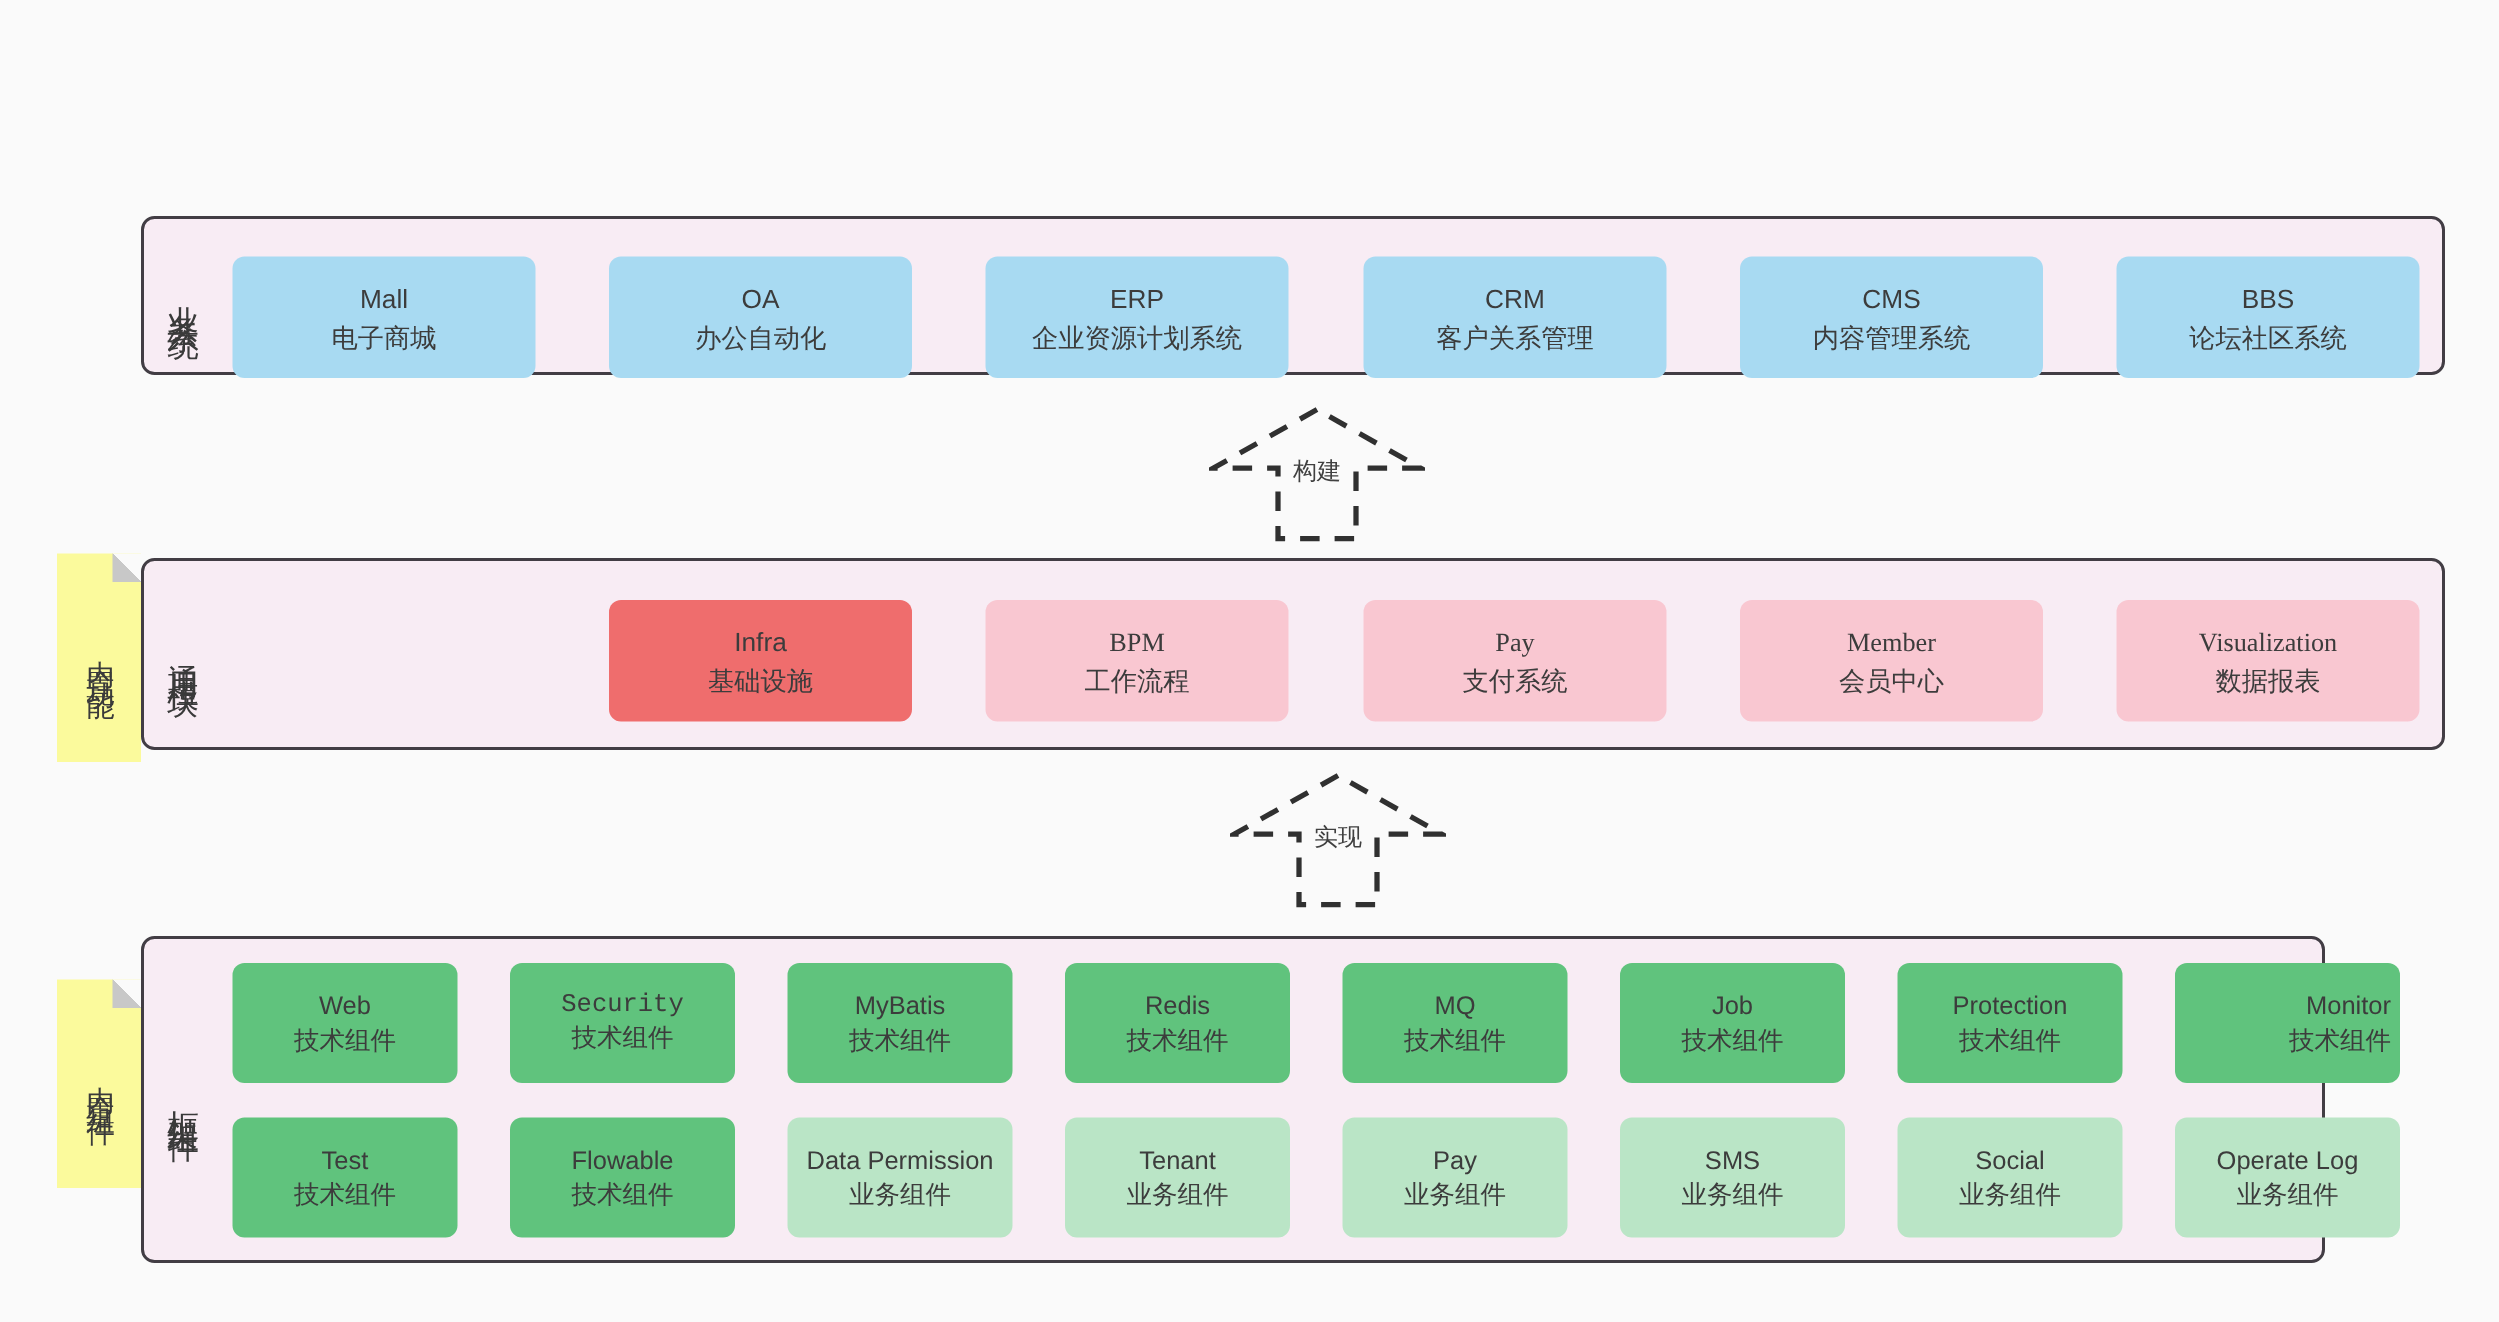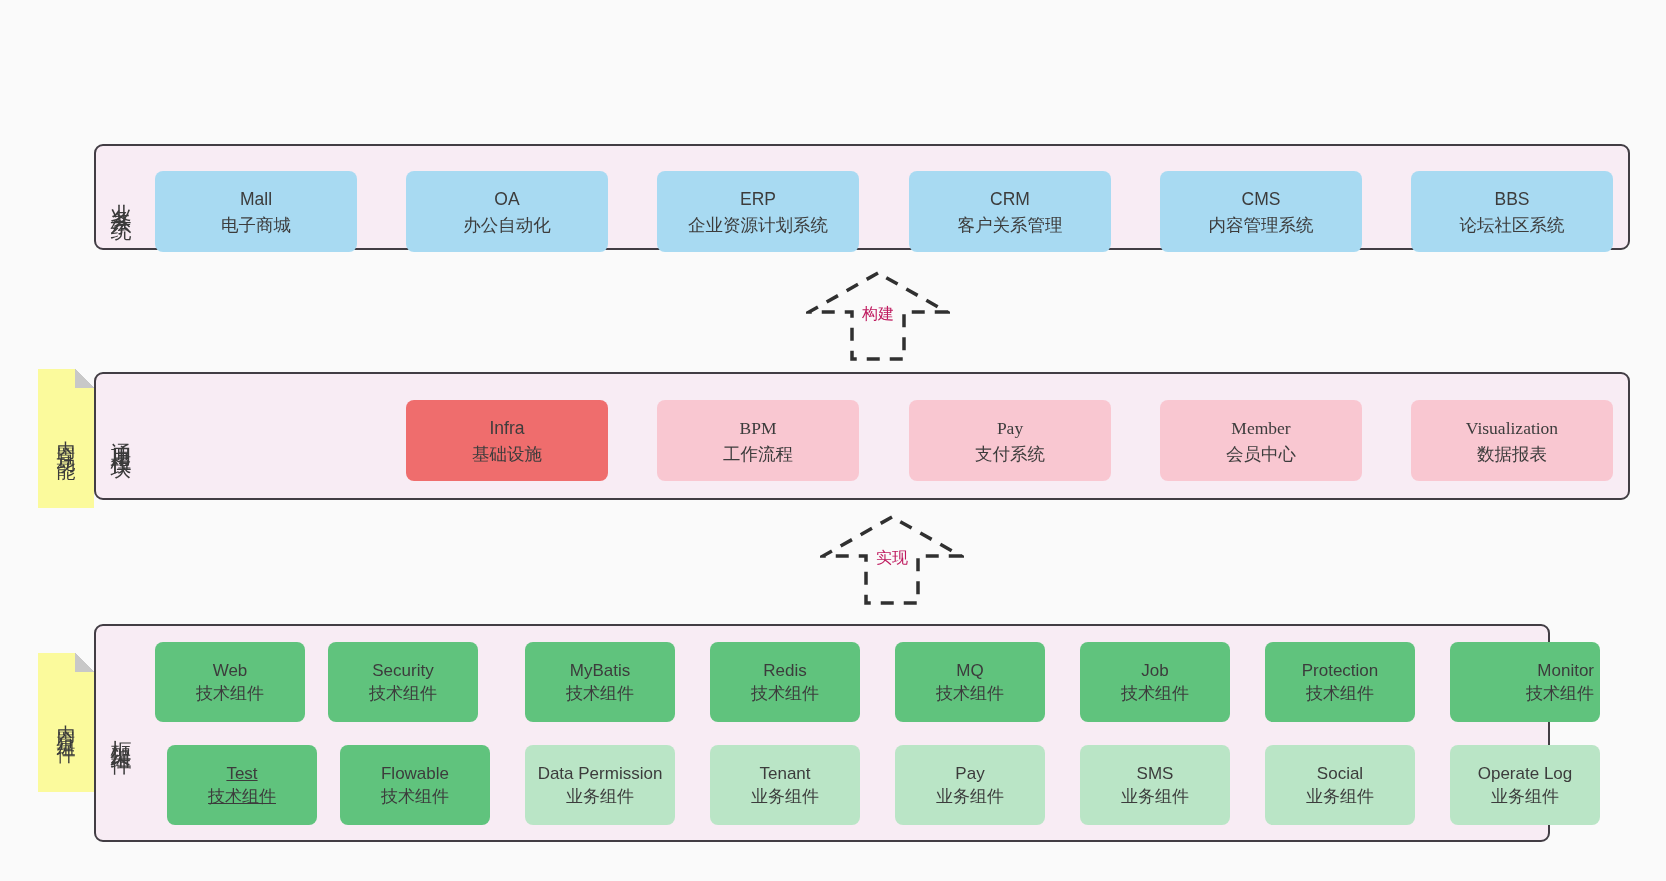--- a/index.html
+++ b/index.html
@@ -41,21 +41,21 @@
   }
   .sticky::before{
     content:"";position:absolute;top:0;right:0;width:19px;height:19px;
     background:linear-gradient(to bottom left,var(--page_bg,#fafafa) 49%,var(--fold_gray,#c8c8c8) 50%);
   }
   .arrow{position:absolute;width:144px;height:94px;}
   .arrow svg{display:block;width:100%;height:100%;}
   .arrow-label{
     position:absolute;left:50%;top:36px;transform:translateX(-50%);
     background:var(--page_bg,#fafafa);padding:0 3px;
-    font-size:16px;color:#be185d;white-space:nowrap;font-family:Liberation Serif, serif;
+    font-size:16px;color:#404040;white-space:nowrap;font-family:Liberation Serif, serif;
   }
 </style>
 </head>
 <body>
 
 <div class="canvas">
 
   <div class="sticky" style="top:369px;height:139px;">
     <span>内置功能</span>
   </div>
@@ -129,21 +129,21 @@
     <div class="arrow-label">实现</div>
   </div>
 
   <div class="panel" style="left:94px;top:624px;width:1456px;height:218px;padding-left:40px;">
     <div class="vlabel">框架组件</div>
 
     <div class="box w8 b-green" style="left:59px;top:16px;">
       <div>Web</div>
       <div>技术组件</div>
     </div>
-    <div class="box w8 b-green" style="left:232px;top:16px;">
+    <div class="box w8 b-green" style="left:244px;top:16px;font-family:Liberation Mono, monospace;">
       <div>Security</div>
       <div>技术组件</div>
     </div>
     <div class="box w8 b-green" style="left:429px;top:16px;">
       <div>MyBatis</div>
       <div>技术组件</div>
     </div>
     <div class="box w8 b-green" style="left:614px;top:16px;">
       <div>Redis</div>
       <div>技术组件</div>
@@ -158,21 +158,21 @@
     </div>
     <div class="box w8 b-green" style="left:1169px;top:16px;">
       <div>Protection</div>
       <div>技术组件</div>
     </div>
     <div class="box w8 b-green" style="left:1354px;top:16px;align-items:flex-end;">
       <div>Monitor</div>
       <div>技术组件</div>
     </div>
 
-    <div class="box w8 b-green" style="left:71px;top:119px;text-decoration:underline;">
+    <div class="box w8 b-green" style="left:59px;top:119px;">
       <div>Test</div>
       <div>技术组件</div>
     </div>
     <div class="box w8 b-green" style="left:244px;top:119px;">
       <div>Flowable</div>
       <div>技术组件</div>
     </div>
     <div class="box w8 b-lightgreen" style="left:429px;top:119px;">
       <div>Data Permission</div>
       <div>业务组件</div>

